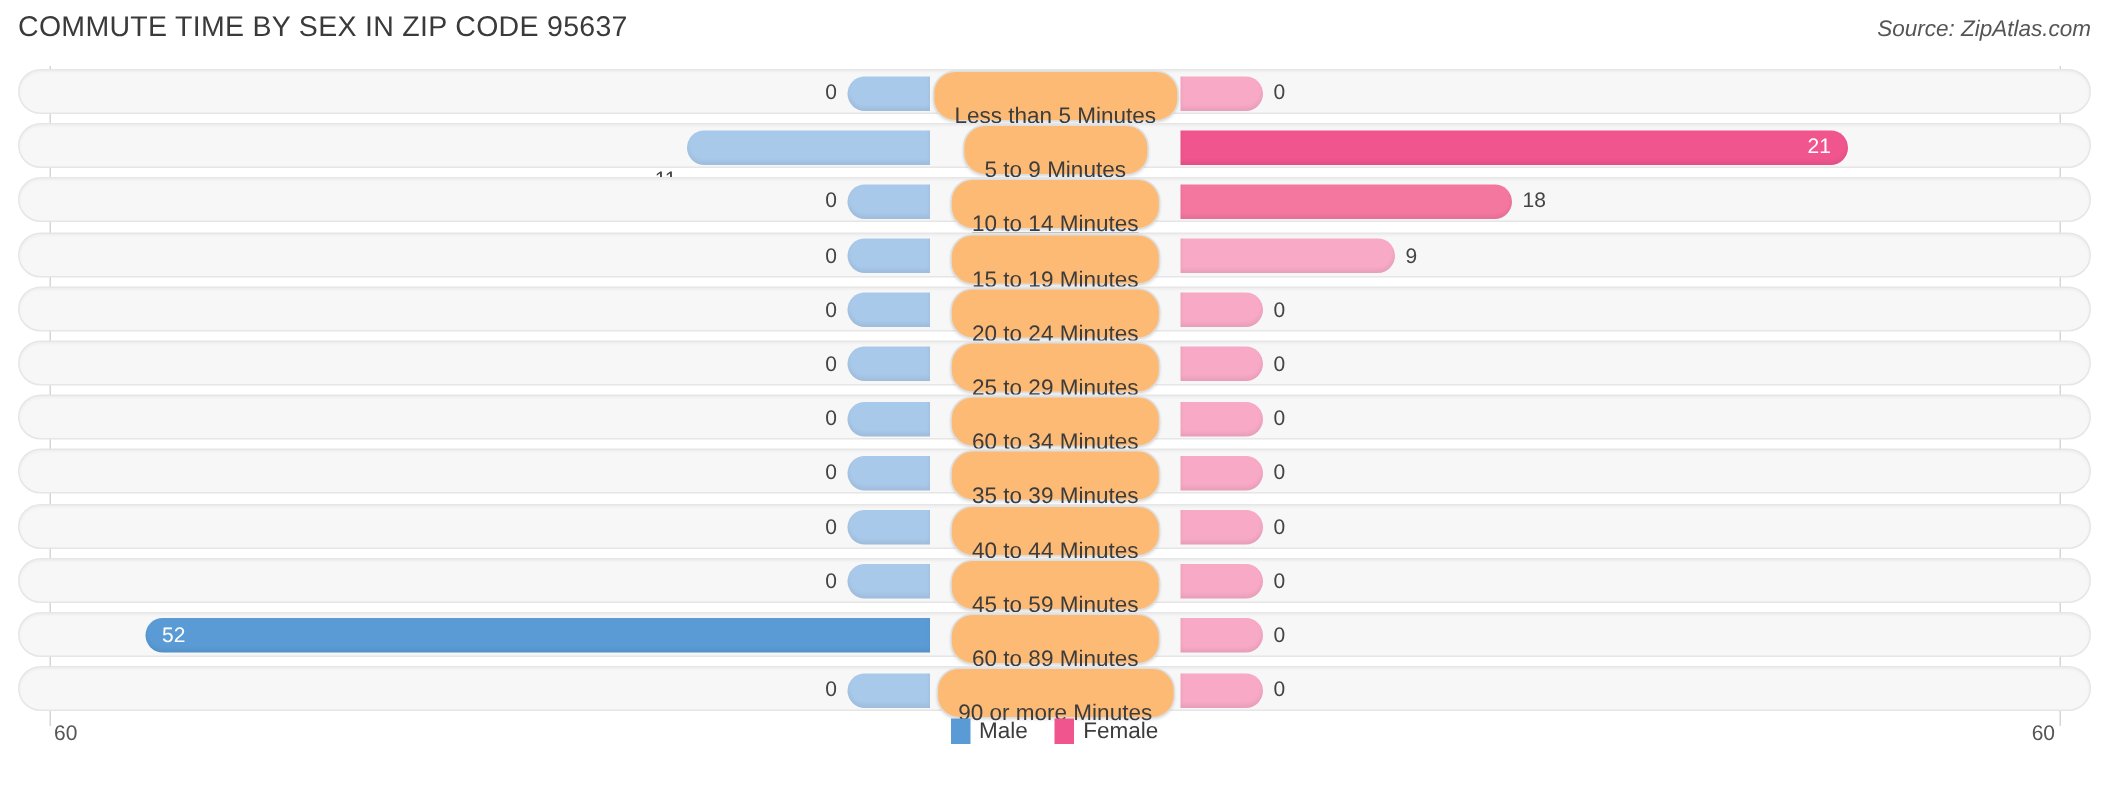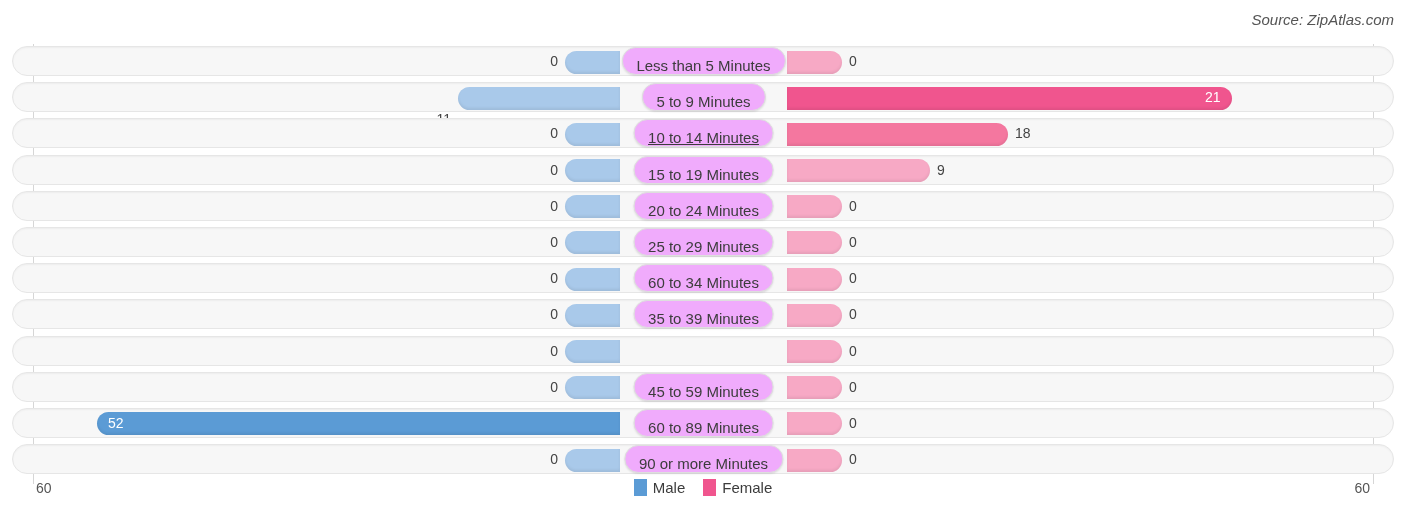--- a/index.html
+++ b/index.html
@@ -122,28 +122,28 @@
     color: #ffffff;
     font-size: 14px;
   }
 
   
   .cat-pill {
     position: absolute;
     top: 3px;
     height: 28px;
     line-height: 28px;
-    background: #f0abfc;
+    background: #fdba74;
     border: 1px solid #dedede;
     border-radius: 15px;
     font-size: 15px;
     color: #3c3c3c;
     text-align: center;
     white-space: nowrap;
-    padding: 4px 14px;
+    padding: 16px 14px;
     box-sizing: border-box;
     transform: translateX(-50%);
     box-shadow: 0 1px 2px rgba(0,0,0,0.10);
   }
 
   
   #chart-footer {
     position: relative;
     height: 40px;
   }
@@ -178,20 +178,21 @@
     height: 17px;
     display: inline-block;
   }
   .legend-swatch.male   { background: #5b9bd5; }
   .legend-swatch.female { background: #f0558e; }
 </style>
 </head>
 <body>
 
 <div id="chart-header">
+  <div id="chart-title">COMMUTE TIME BY SEX IN ZIP CODE 95637</div>
   <div id="chart-source">Source: ZipAtlas.com</div>
 </div>
 
 <div id="plot-area">
   <div id="axis-line-left"></div>
   <div id="axis-line-right"></div>
   <div id="rows-container">
       <div class="chart-row">
         <div class="row-track"></div>
         <div class="bar bar-male" style="left: 565px; width: 55px;"></div>
@@ -255,20 +256,21 @@
         <div class="val male-val" style="right: 848px;">0</div>
         <div class="val female-val" style="left: 849px;">0</div>
         <div class="cat-pill" style="left: 703.5px;">35 to 39 Minutes</div>
       </div>
       <div class="chart-row">
         <div class="row-track"></div>
         <div class="bar bar-male" style="left: 565px; width: 55px;"></div>
         <div class="bar bar-female" style="left: 787px; width: 55px;"></div>
         <div class="val male-val" style="right: 848px;">0</div>
         <div class="val female-val" style="left: 849px;">0</div>
+        <div class="cat-pill" style="left: 703.5px;">40 to 44 Minutes</div>
       </div>
       <div class="chart-row">
         <div class="row-track"></div>
         <div class="bar bar-male" style="left: 565px; width: 55px;"></div>
         <div class="bar bar-female" style="left: 787px; width: 55px;"></div>
         <div class="val male-val" style="right: 848px;">0</div>
         <div class="val female-val" style="left: 849px;">0</div>
         <div class="cat-pill" style="left: 703.5px;">45 to 59 Minutes</div>
       </div>
       <div class="chart-row">

